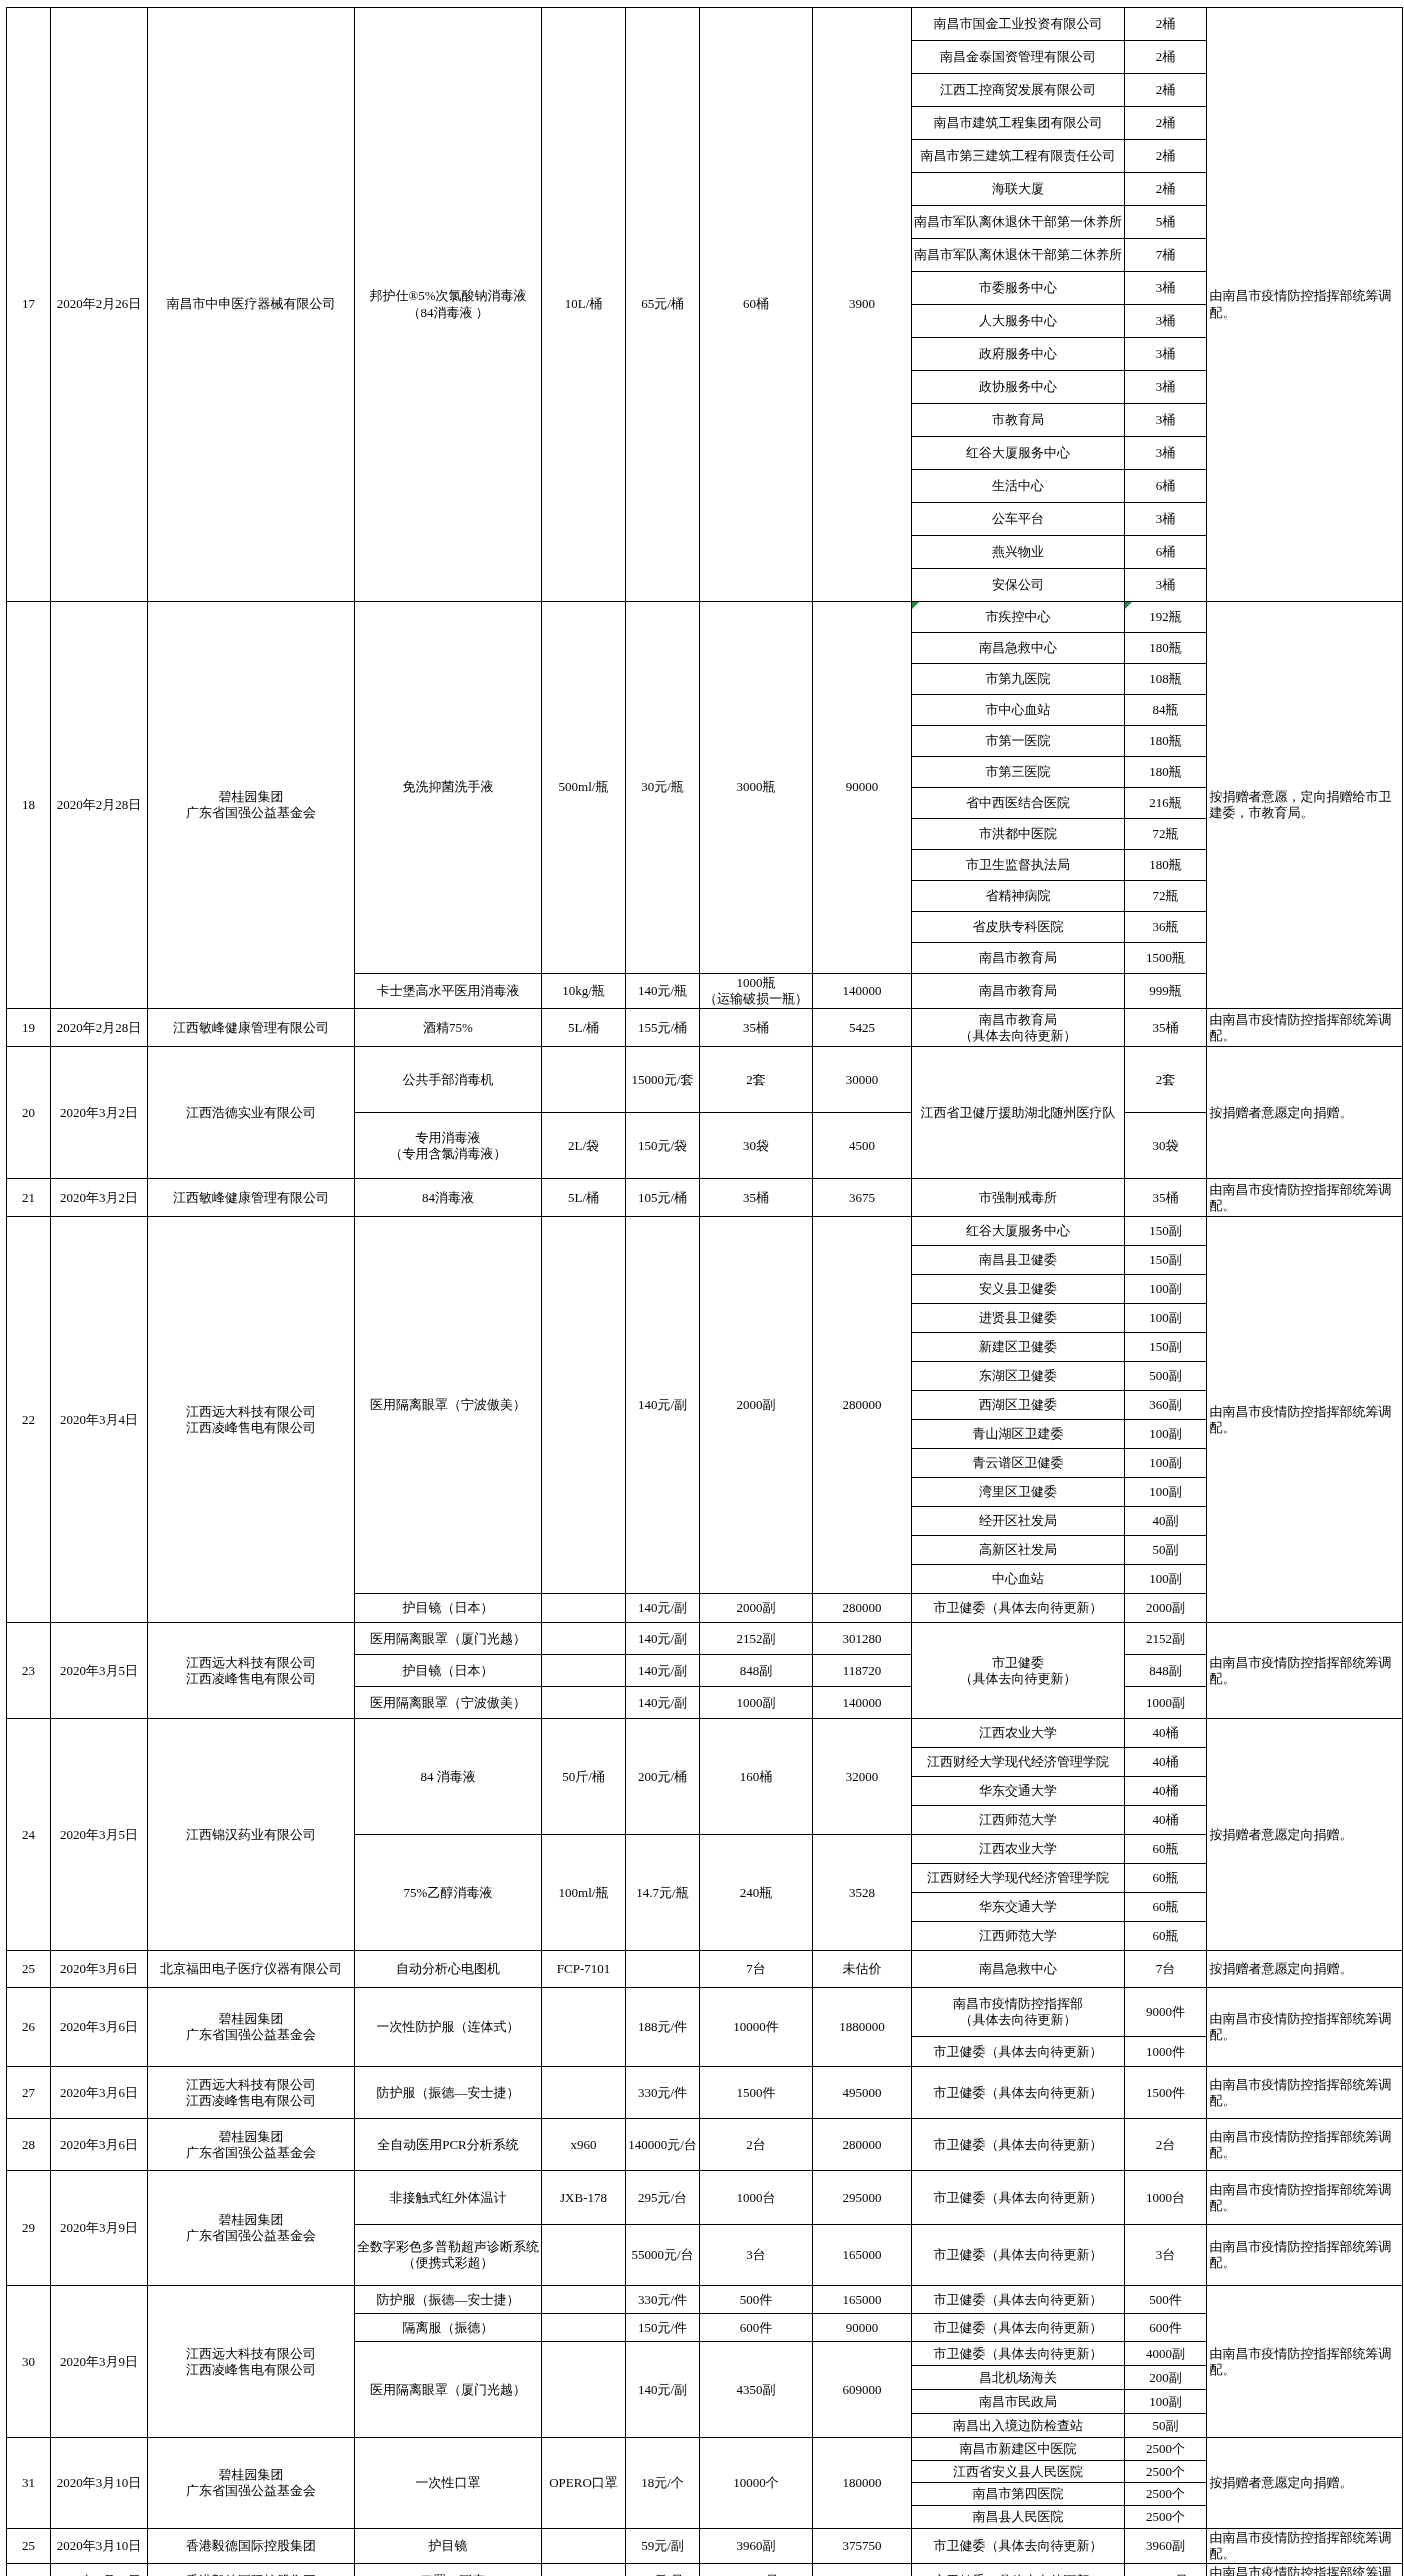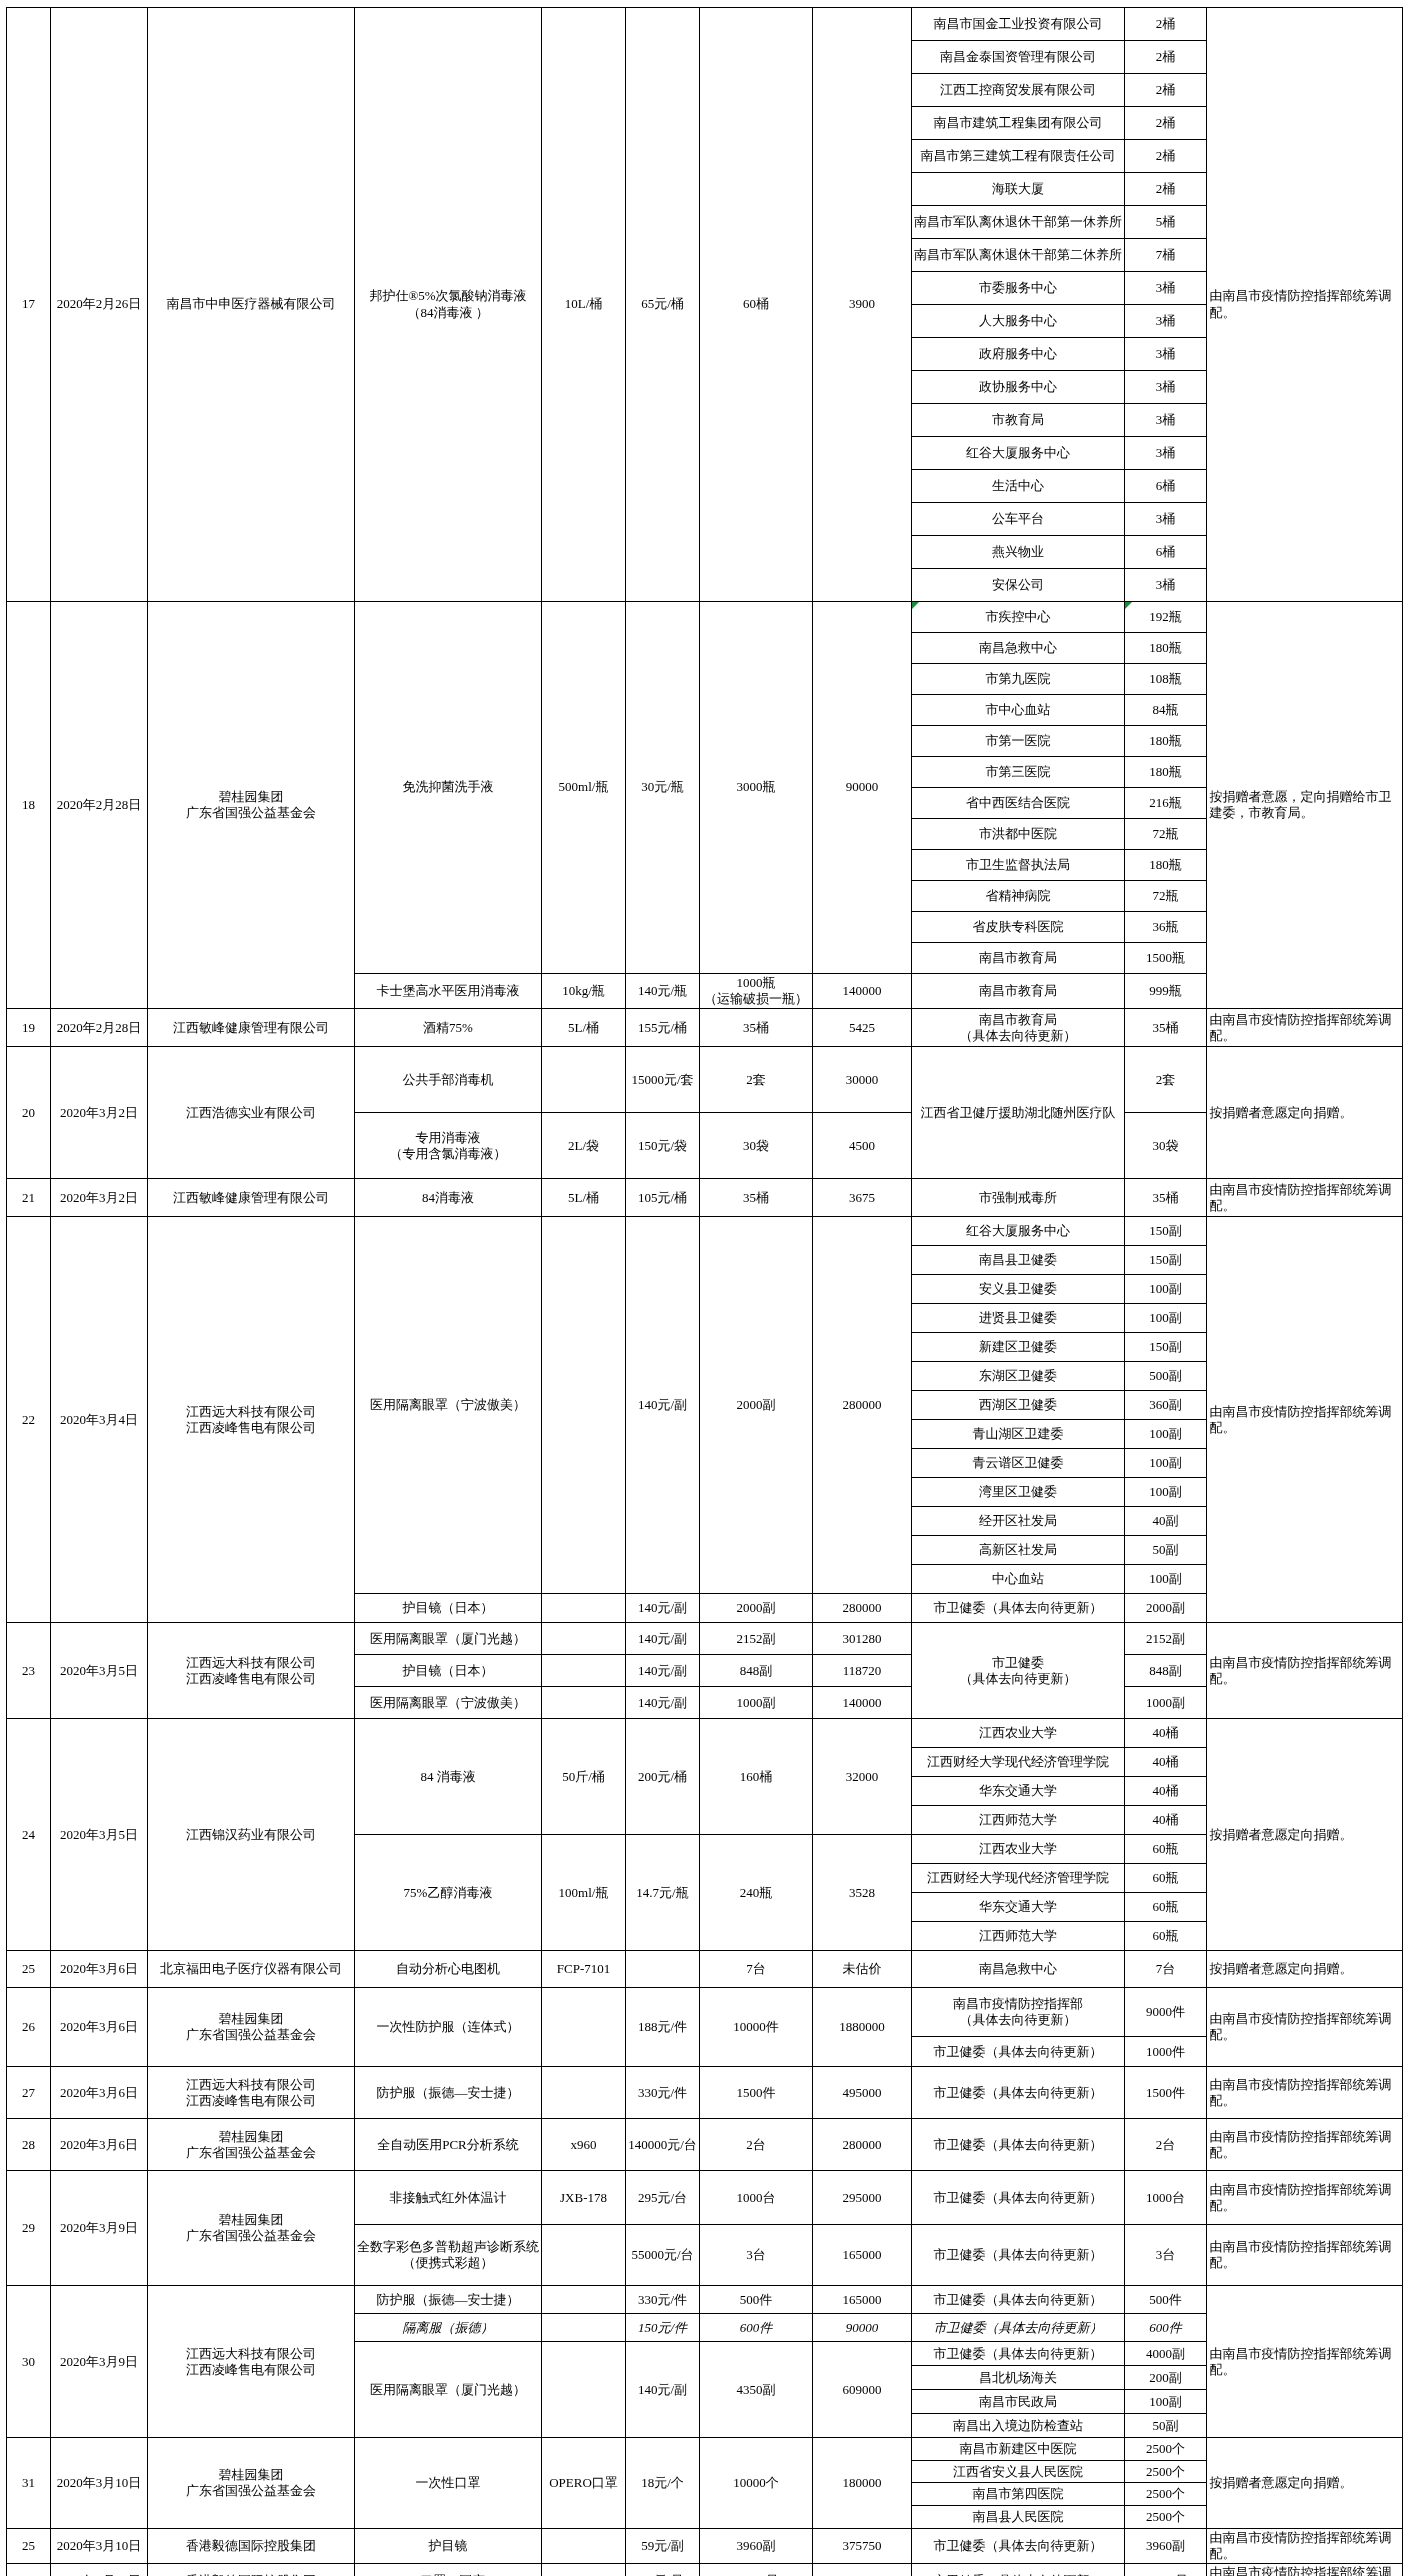--- a/index.html
+++ b/index.html
@@ -489,21 +489,21 @@
 江西凌峰售电有限公司</td>
         <td>防护服（振德—安士捷）</td>
         <td></td>
         <td>330元/件</td>
         <td>500件</td>
         <td>165000</td>
         <td class="dest">市卫健委（具体去向待更新）</td>
         <td>500件</td>
         <td rowspan="6" class="remark">由南昌市疫情防控指挥部统筹调配。</td>
       </tr>
-      <tr style="height: 28px; font-style: italic;">
+      <tr style="height: 28px;">
         <td>隔离服（振德）</td>
         <td></td>
         <td>150元/件</td>
         <td>600件</td>
         <td>90000</td>
         <td class="dest">市卫健委（具体去向待更新）</td>
         <td>600件</td>
       </tr>
       <tr style="height: 24px;">
         <td rowspan="4">医用隔离眼罩（厦门光越）</td>

